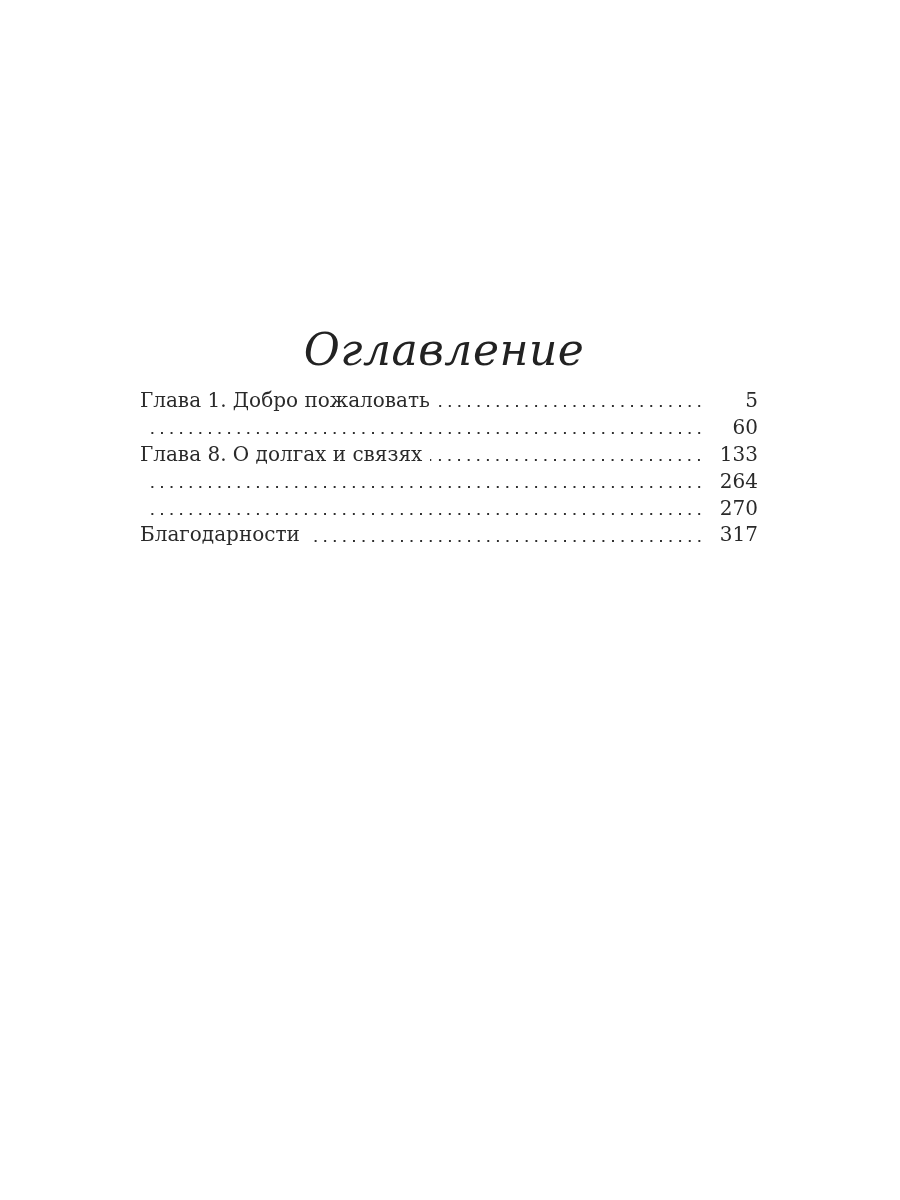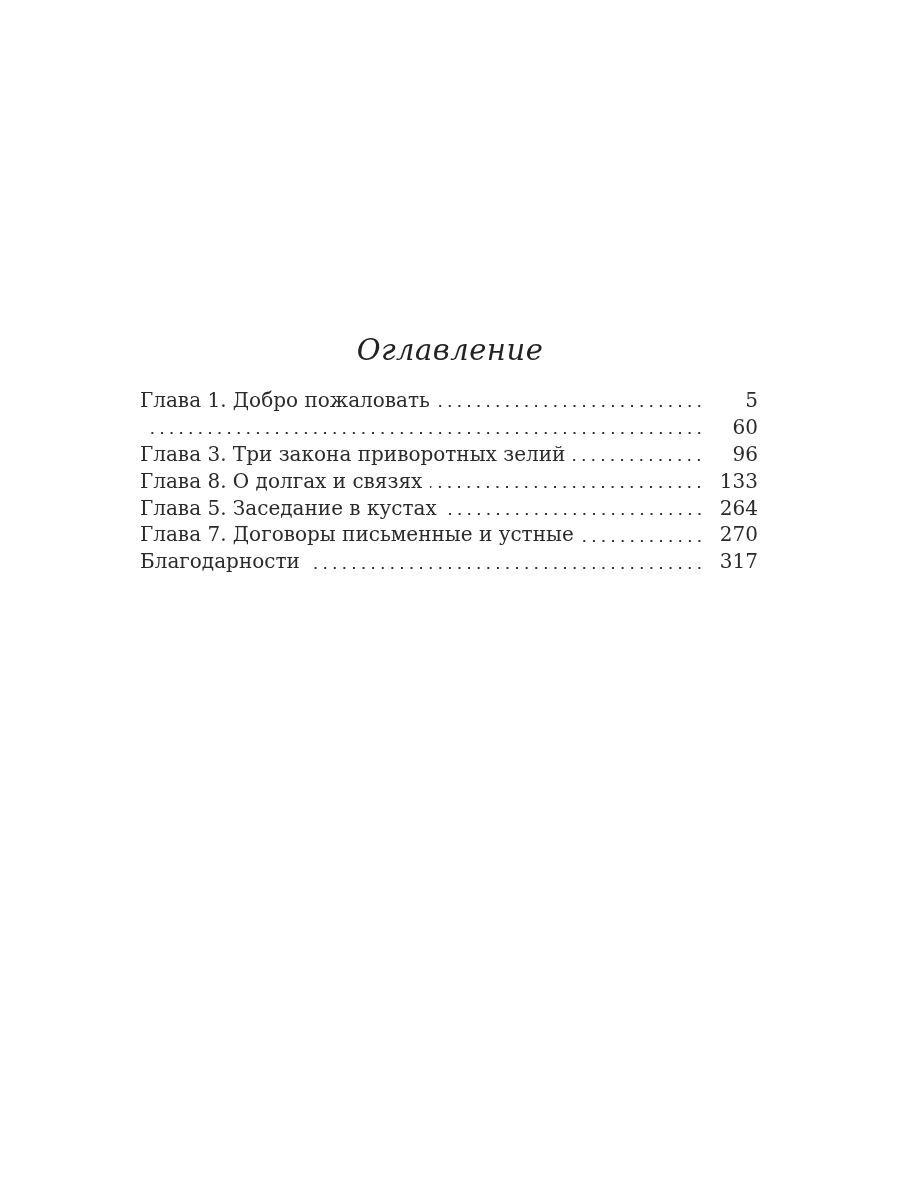--- a/index.html
+++ b/index.html
@@ -15,26 +15,26 @@
     font-family: "DejaVu Serif", serif;
     color: #2a2a2a;
   }
   .page {
     position: absolute;
     inset: 0;
     background: #ffffff;
   }
   .toc-title {
     position: absolute;
-    left: 141px;
+    left: 135px;
     top: 328px;
     width: 618px;
     text-align: center;
     font-style: italic;
-    font-size: 29px;
+    font-size: 44px;
     line-height: 44px;
     color: #222222;
     letter-spacing: 0.5px;
   }
   .toc-list {
     position: absolute;
     left: 140px;
     top: 387px;
     width: 618px;
   }
@@ -77,41 +77,34 @@
       <span class="toc-label">Глава 1. Добро пожаловать</span>
       <span class="toc-dots"></span>
       <span class="toc-page">5</span>
     </div>
 
     <div class="toc-row">
       <span class="toc-dots"></span>
       <span class="toc-page">60</span>
     </div>
 
-    <div class="toc-row">
-      <span class="toc-label">Глава 3. Три закона приворотных зелий</span>
-      <span class="toc-dots"></span>
-      <span class="toc-page">96</span>
-    </div>
 
     <div class="toc-row">
       <span class="toc-label">Глава 8. О долгах и связях</span>
       <span class="toc-dots"></span>
       <span class="toc-page">133</span>
     </div>
 
     <div class="toc-row">
-      <span class="toc-label">Глава 5. Заседание в кустах</span>
       <span class="toc-dots"></span>
       <span class="toc-page">264</span>
     </div>
 
 
     <div class="toc-row">
-      <span class="toc-label">Глава 7. Договоры письменные и устные</span>
       <span class="toc-dots"></span>
       <span class="toc-page">270</span>
     </div>
 
     <div class="toc-row">
       <span class="toc-label">Благодарности</span>
       <span class="toc-dots"></span>
       <span class="toc-page">317</span>
     </div>
 

